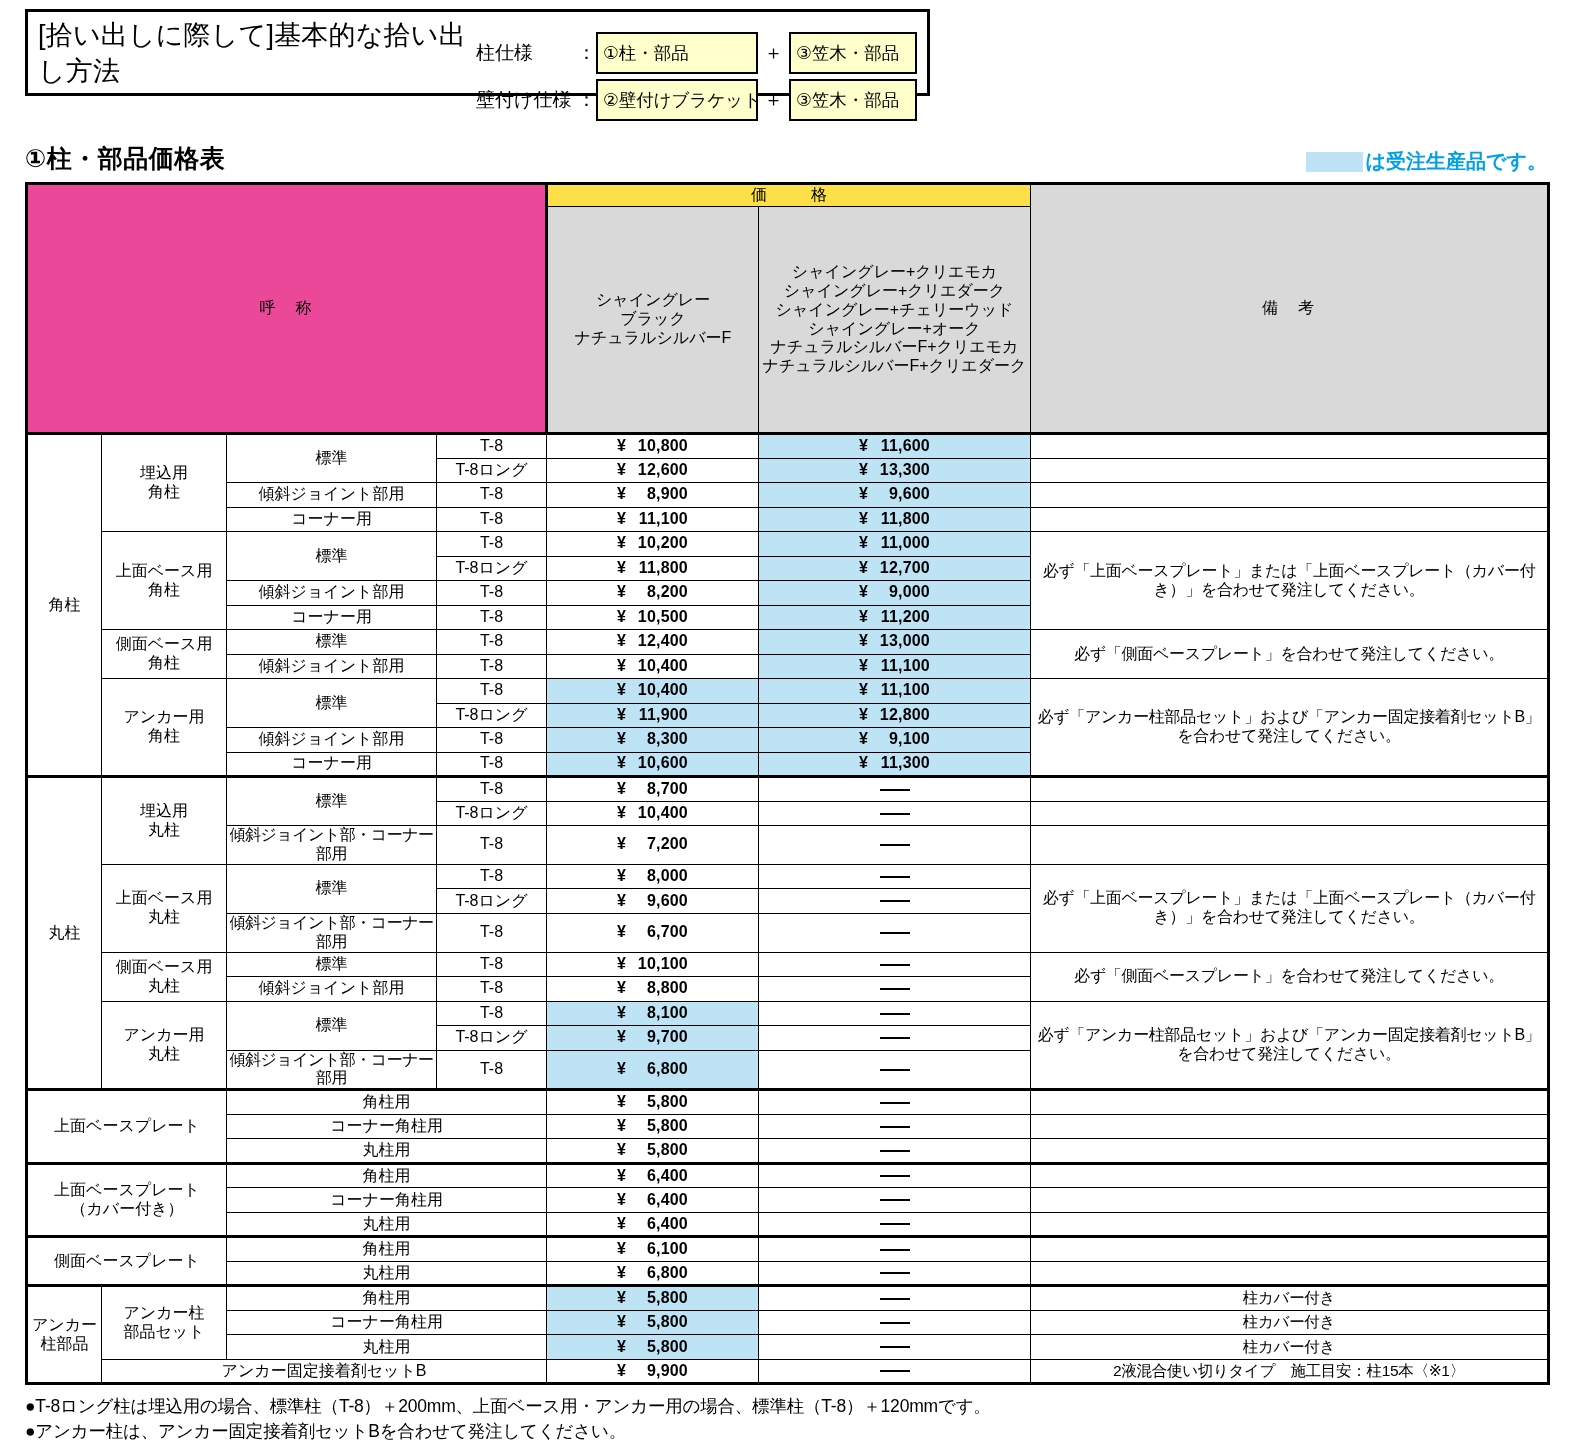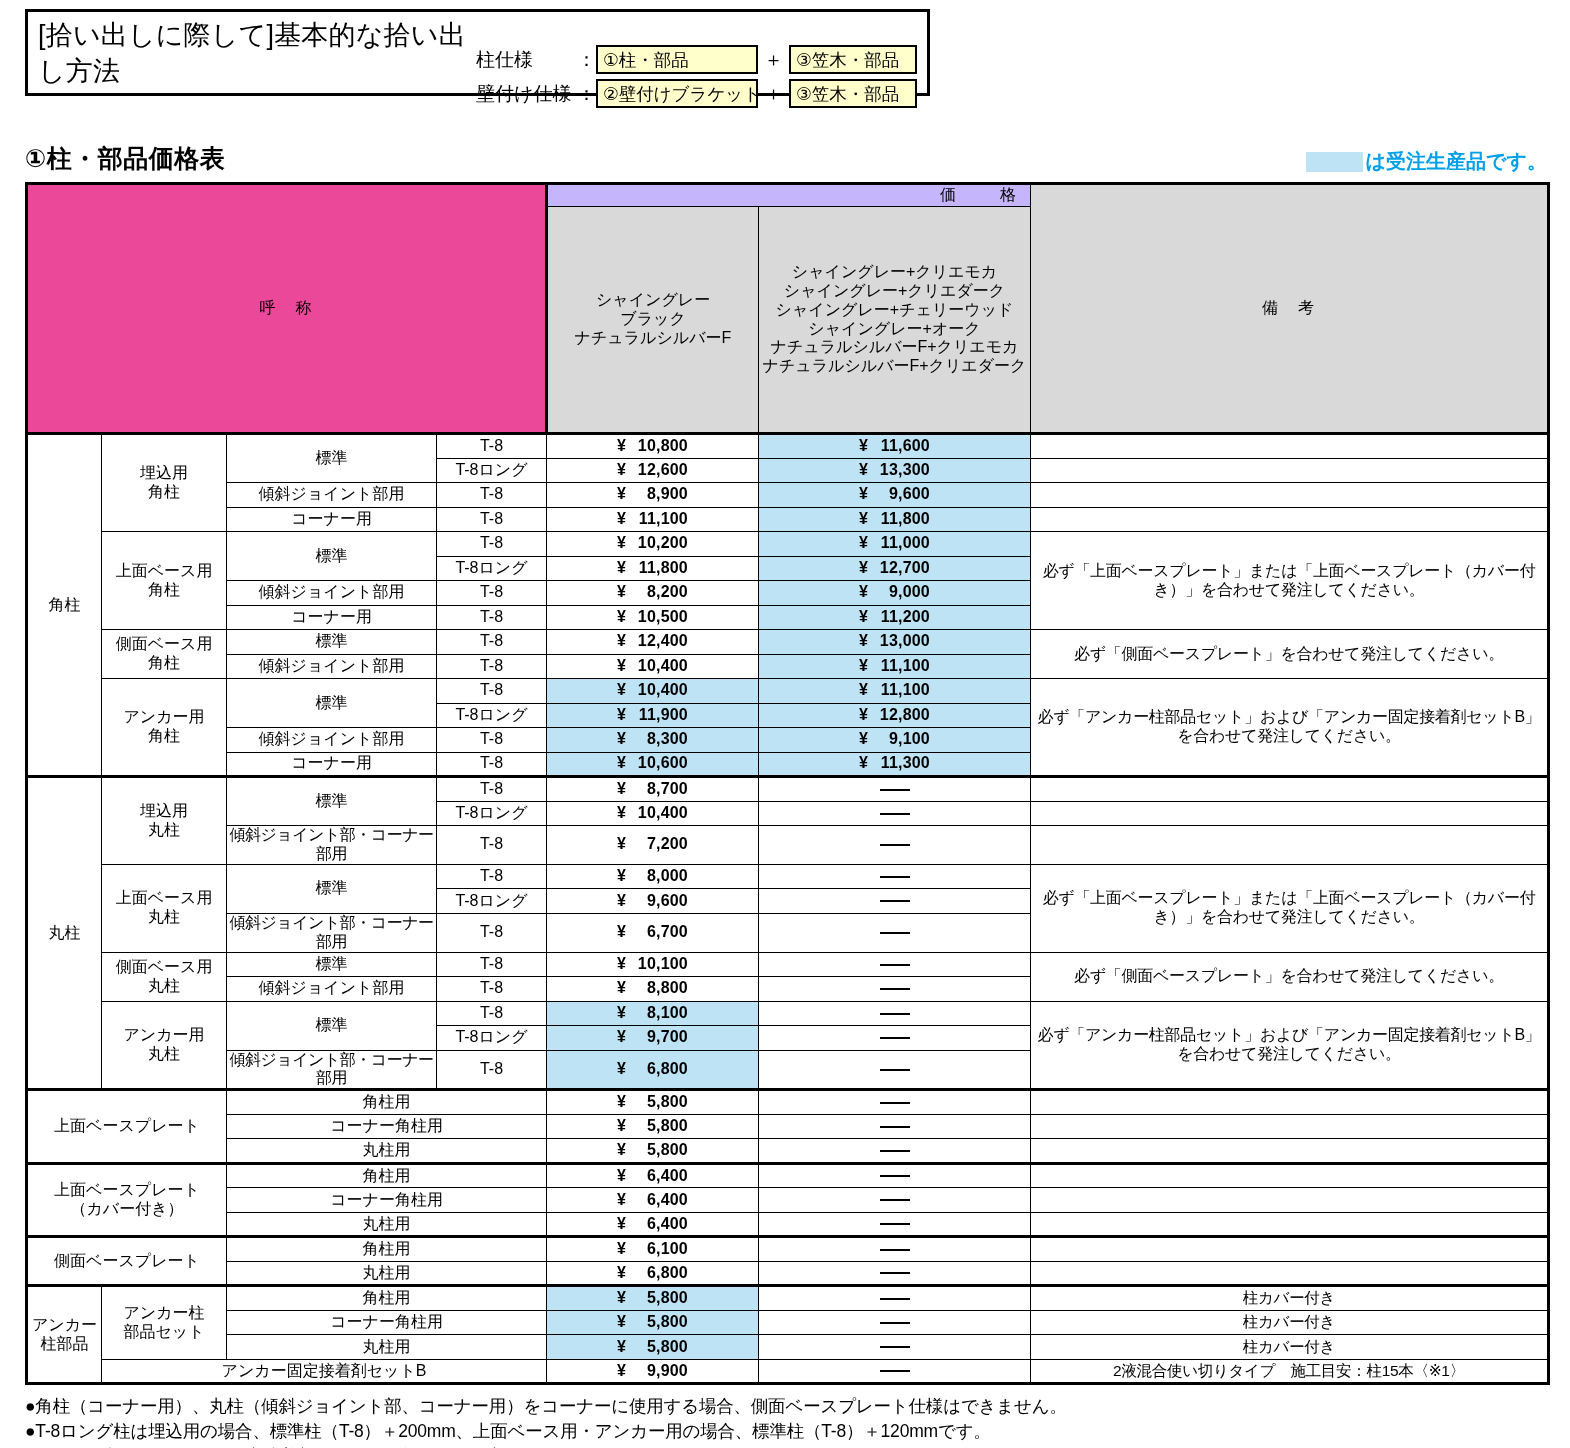--- a/index.html
+++ b/index.html
@@ -14,21 +14,21 @@
   .pickup{
     width:905px;height:87px;border:3px solid #000;box-sizing:border-box;
     display:flex;align-items:center;padding:4px 10px;
   }
   .pickup-title{font-size:27px;width:448px;letter-spacing:0.2px;}
   .pickup-specs{display:flex;flex-direction:column;gap:5px;margin-top:48px;}
   .spec-row{display:flex;align-items:center;font-size:19px;}
   .spec-label{width:120px;display:flex;justify-content:space-between;}
   .tag{
     background:#FFFFCC;border:2px solid #000;box-sizing:border-box;
-    height:29px;display:flex;align-items:center;padding:0 5px;font-size:17.5px;white-space:nowrap;
+    height:42px;display:flex;align-items:center;padding:0 5px;font-size:17.5px;white-space:nowrap;
   }
   .tag1{width:162px;}
   .tag2{width:128px;}
   .plus{margin:0 6px;font-size:19px;}
 
   
   .title-row{
     display:flex;justify-content:space-between;align-items:flex-end;
     width:1522px;margin-top:46px;margin-bottom:7px;
   }
@@ -108,21 +108,21 @@
         <col style="width:125px">
         <col style="width:210px">
         <col style="width:110px">
       <col style="width:212px">
         <col style="width:272px">
         <col style="width:518px">
     </colgroup>
     <thead>
       <tr>
         <td class="h-name" rowspan="2" colspan="4" style="background: #ec4899;">呼　称</td>
-        <td class="h-price" colspan="2" style="background: #c4b5fd; text-align: right;">価　格</td>
+        <td class="h-price" colspan="2" style="background: #fde047;">価　格</td>
         <td class="h-rk" rowspan="2" style="background: rgb(217, 217, 217);">備　考</td>
       </tr>
       <tr>
         <td class="h-colorA" style="background: rgb(217, 217, 217);">シャイングレー<br>ブラック<br>ナチュラルシルバーF</td>
         <td class="h-colorB" style="background: rgb(217, 217, 217);">シャイングレー+クリエモカ<br>シャイングレー+クリエダーク<br>シャイングレー+チェリーウッド<br>シャイングレー+オーク<br>ナチュラルシルバーF+クリエモカ<br>ナチュラルシルバーF+クリエダーク</td>
       </tr>
     </thead>
     <tbody>
         <tr class="sec">
           <td class="lbl" rowspan="14">角柱</td>
@@ -365,19 +365,18 @@
         <tr>
           <td class="lbl" colspan="3">アンカー固定接着剤セットB</td>
           <td class="p p1"><span class="yen">¥</span><span class="num">9,900</span></td>
           <td class="p p2"><span class="dash"></span></td>
           <td class="rk ctr">2液混合使い切りタイプ　施工目安：柱15本〈※1〉</td>
         </tr>
       </tbody>
   </table>
 
   <div class="footnotes">
-    <div class="footnote">●角柱（コーナー用）、丸柱（傾斜ジョイント部、コーナー用）をコーナーに使用する場合、側面ベースプレート仕様はできません。</div>
     <div class="footnote">●T-8ロング柱は埋込用の場合、標準柱（T-8）＋200mm、上面ベース用・アンカー用の場合、標準柱（T-8）＋120mmです。</div>
     <div class="footnote">●アンカー柱は、アンカー固定接着剤セットBを合わせて発注してください。</div>
 
   </div>
 
 </div>
 
 </body></html>

